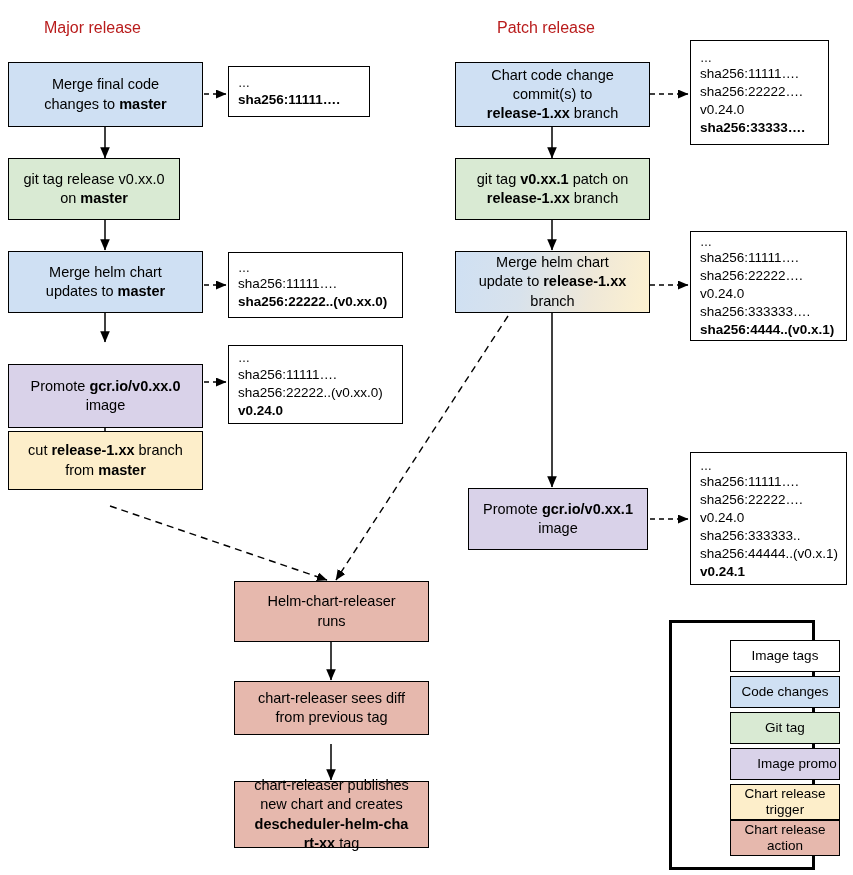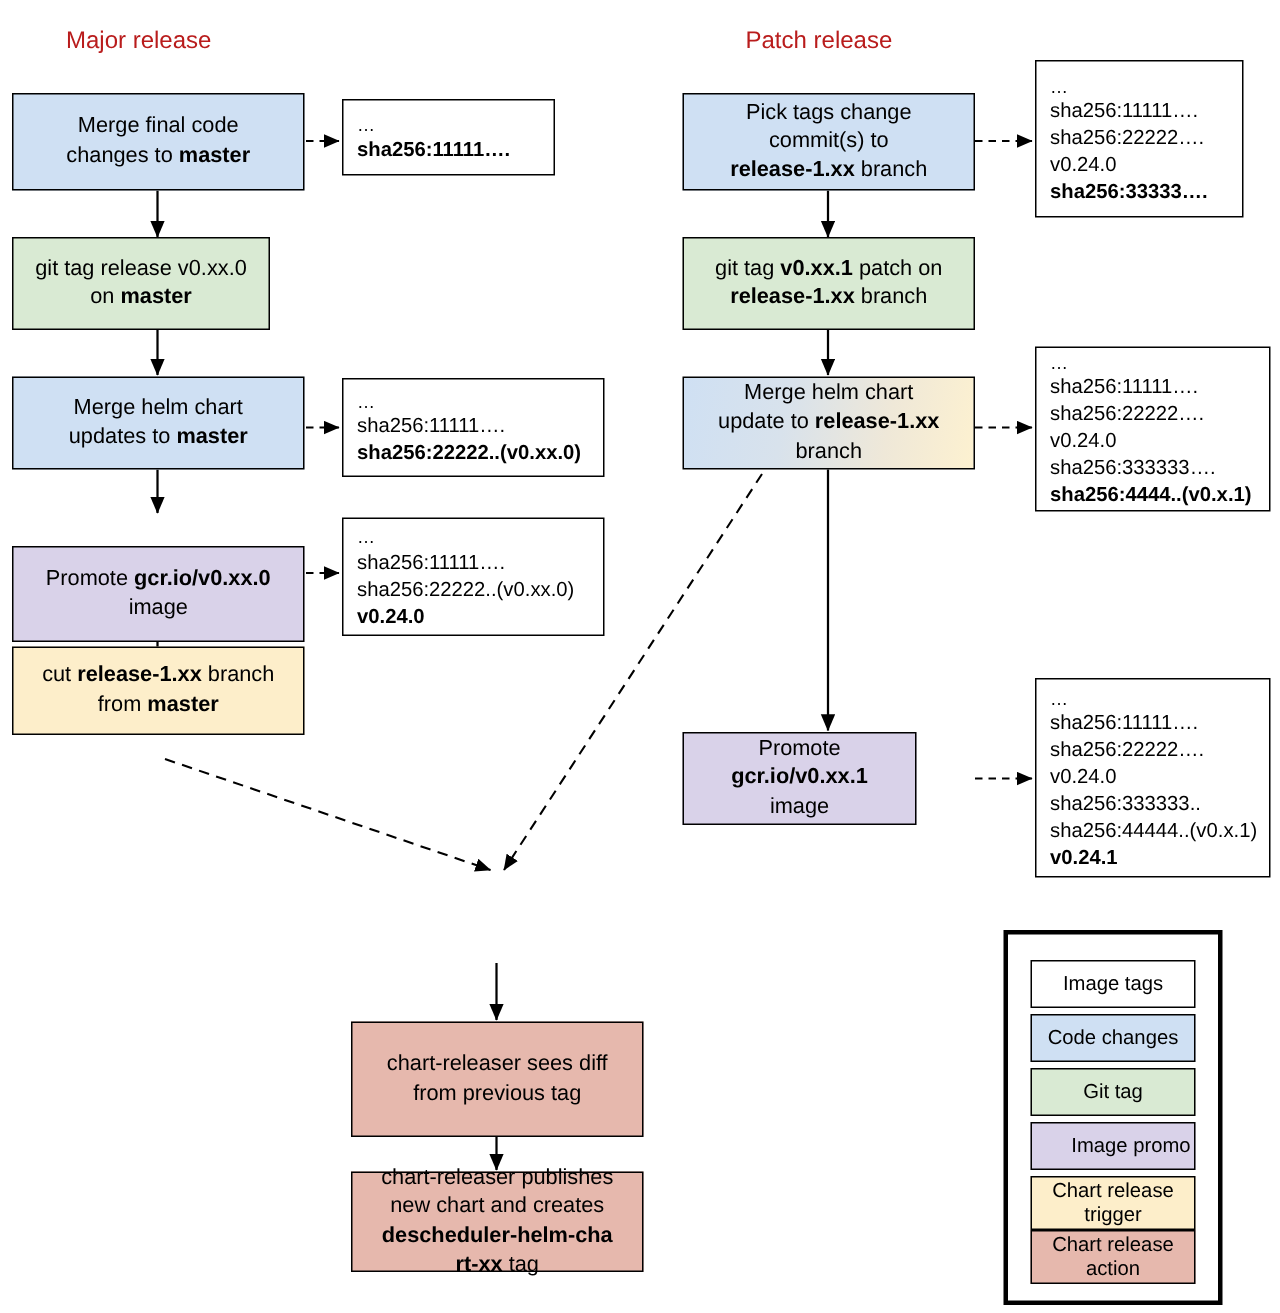--- a/index.html
+++ b/index.html
@@ -76,20 +76,21 @@
     position: absolute;
     box-sizing: border-box;
     border: 1.4px solid #000000;
     display: flex;
     align-items: center;
     justify-content: center;
     text-align: center;
     font-size: 13.5px;
     line-height: 1.22;
     color: #000;
+    margin-left: 43px;
   }
 </style>
 </head>
 <body>
 
 <div id="stage">
 
   <svg class="edges" viewBox="0 0 853 875">
     <defs>
       <marker id="arrowSolid" markerWidth="9" markerHeight="9" refX="7.2" refY="3.2" orient="auto" markerUnits="strokeWidth">
@@ -175,42 +176,42 @@
 
   <div class="tagbox" style="left:228px; top:345px; width:175px; height:79px;">
     <span class="ln ell">…</span>
     <span class="ln">sha256:11111….</span>
     <span class="ln">sha256:22222..(v0.xx.0)</span>
     <span class="ln bold">v0.24.0</span>
   </div>
 
   <div class="node c-code" style="left:455px; top:62px; width:195px; height:65px;">
     <span class="txt">
-      <span>Pick tags change</span><br>
+      <span>Chart code change</span><br>
       <span>commit(s) to</span><br>
       <span class="bold">release-1.xx</span><span> branch</span>
     </span>
   </div>
 
   <div class="node c-git" style="left:455px; top:158px; width:195px; height:62px;">
     <span class="txt">
       <span>git tag </span><span class="bold">v0.xx.1</span><span> patch on</span><br>
       <span class="bold">release-1.xx</span><span> branch</span>
     </span>
   </div>
 
   <div class="node c-grad" style="left:455px; top:251px; width:195px; height:62px;">
     <span class="txt">
       <span>Merge helm chart</span><br>
       <span>update to </span><span class="bold">release-1.xx</span><br>
       <span>branch</span>
     </span>
   </div>
 
-  <div class="node c-promo" style="left:455px; top:488px; width:156px; height:62px;">
+  <div class="node c-promo" style="left:468px; top:488px; width:180px; height:62px;">
     <span class="txt">
       <span>Promote </span><span class="bold">gcr.io/v0.xx.1</span><br>
       <span>image</span>
     </span>
   </div>
 
   <div class="tagbox" style="left:690px; top:40px; width:139px; height:105px;">
     <span class="ln ell">…</span>
     <span class="ln">sha256:11111….</span>
     <span class="ln">sha256:22222….</span>
@@ -230,22 +231,28 @@
   <div class="tagbox" style="left:690px; top:452px; width:157px; height:133px;">
     <span class="ln ell">…</span>
     <span class="ln">sha256:11111….</span>
     <span class="ln">sha256:22222….</span>
     <span class="ln">v0.24.0</span>
     <span class="ln">sha256:333333..</span>
     <span class="ln">sha256:44444..(v0.x.1)</span>
     <span class="ln bold">v0.24.1</span>
   </div>
 
-
-  <div class="node c-action" style="left:234px; top:681px; width:195px; height:77px;">
+  <div class="node c-action" style="left:234px; top:581px; width:195px; height:61px;">
+    <span class="txt">
+      <span>Helm-chart-releaser</span><br>
+      <span>runs</span>
+    </span>
+  </div>
+
+  <div class="node c-action" style="left:234px; top:681px; width:195px; height:54px;">
     <span class="txt">
       <span>chart-releaser sees diff</span><br>
       <span>from previous tag</span>
     </span>
   </div>
 
   <div class="node c-action" style="left:234px; top:781px; width:195px; height:67px;">
     <span class="txt">
       <span>chart-releaser publishes</span><br>
       <span>new chart and creates</span><br>

